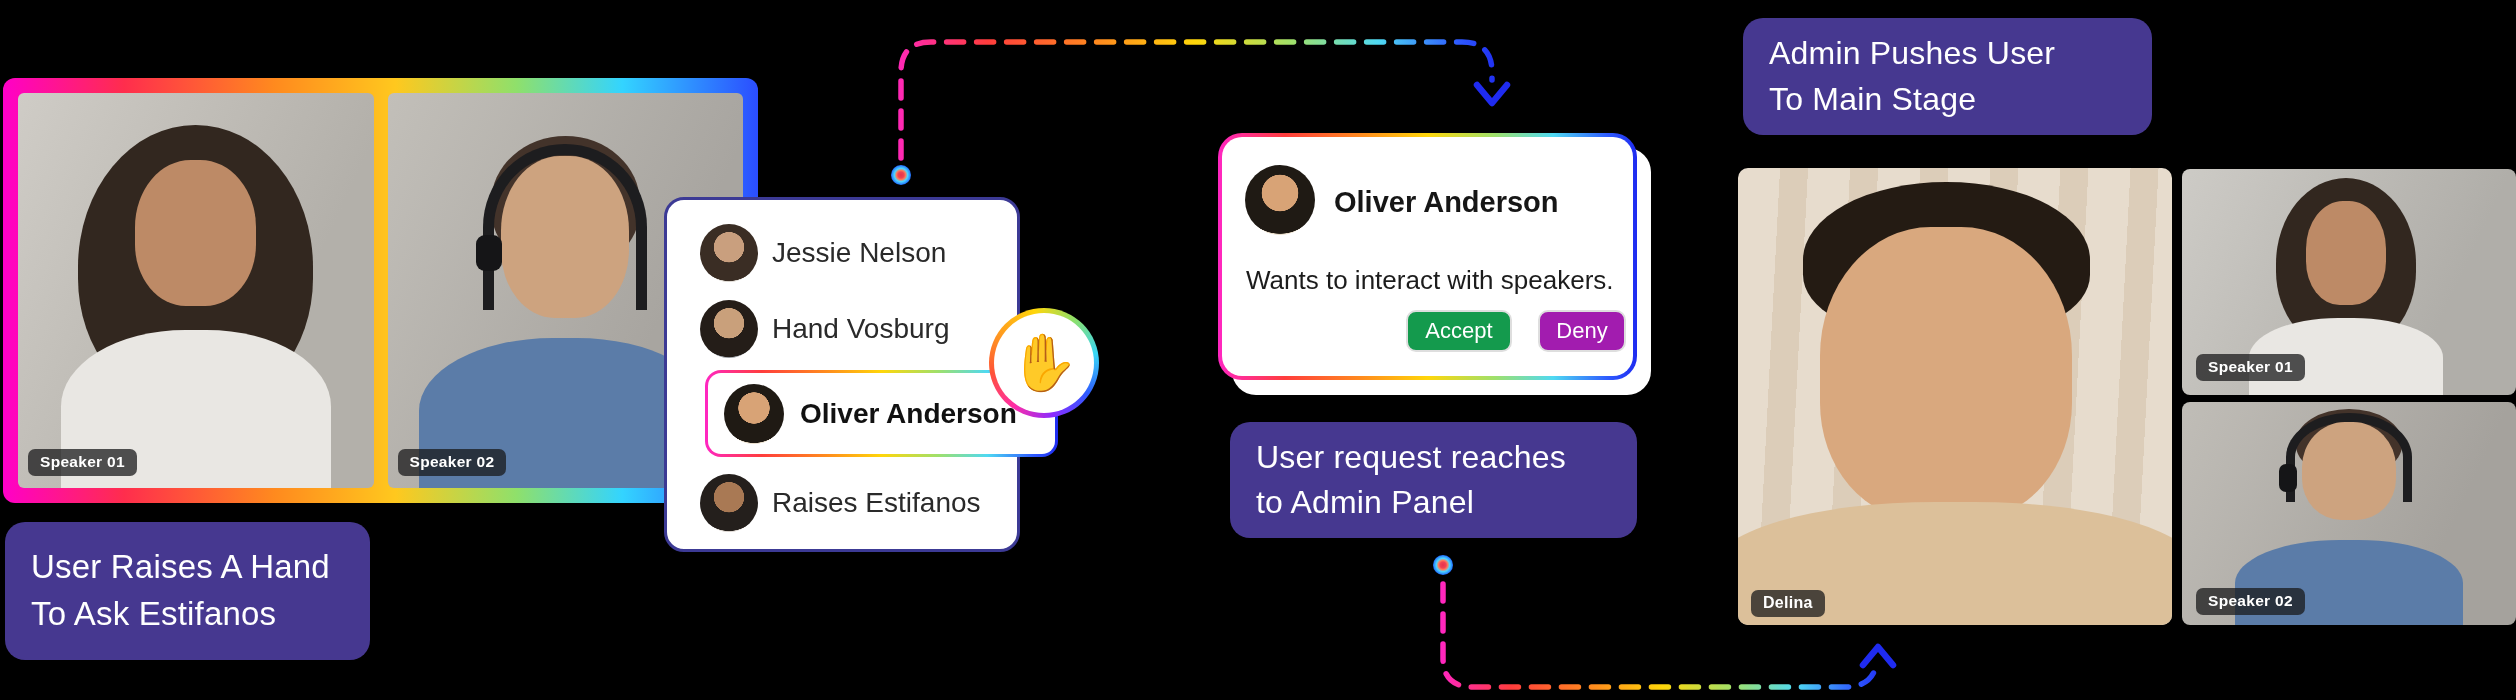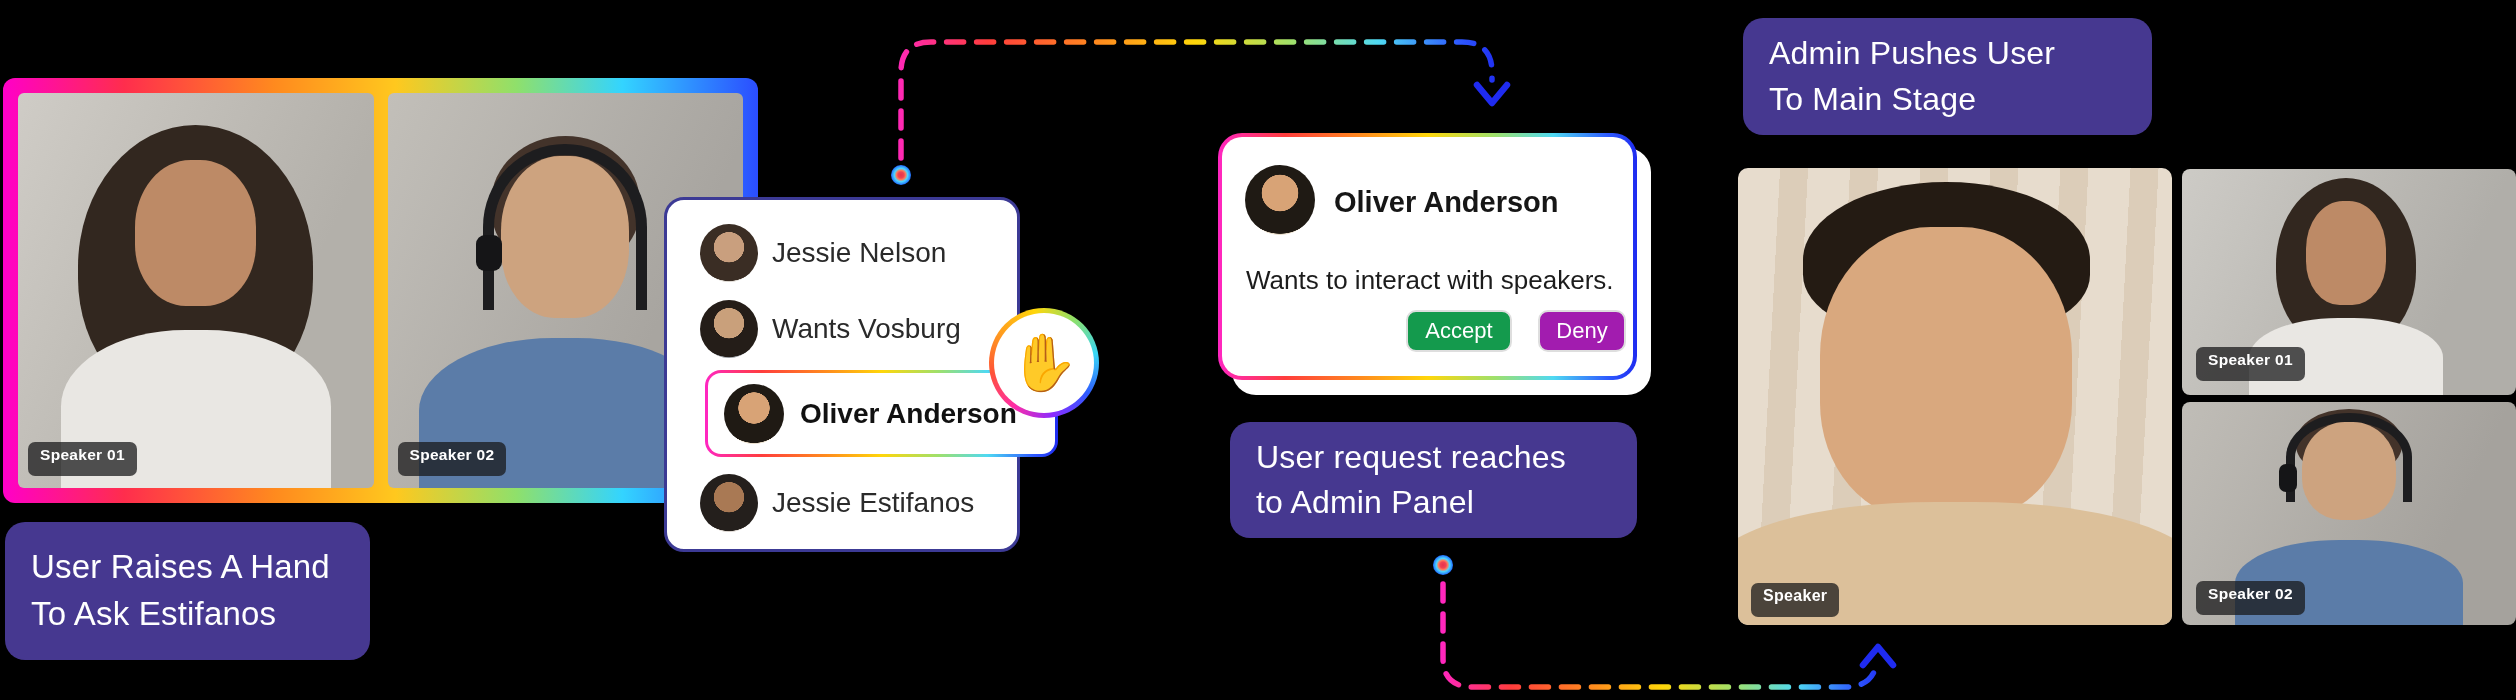--- a/index.html
+++ b/index.html
@@ -19,21 +19,21 @@
   .abs { position:absolute; }
   .caption{
     background:var(--purple); color:#fff; border-radius:20px;
     display:flex; flex-direction:column; justify-content:center;
     padding-left:26px; line-height:1.42; letter-spacing:.2px;
   }
   .caption .cline{ white-space:nowrap; }
   .tag{
     position:absolute; background:rgba(24,24,26,.74); color:#fff;
     border-radius:7px; font-size:15.5px; font-weight:700;
-    padding:4px 12px 12px; letter-spacing:.3px; white-space:nowrap;
+    padding:4px 12px 5px; letter-spacing:.3px; white-space:nowrap;
   }
 
   
   #stage-frame{
     left:3px; top:78px; width:755px; height:425px; border-radius:12px;
     background:linear-gradient(90deg,#ff00c8 0%,#ff2d4d 16%,#ff8a1e 36%,#ffc81e 52%,#8fe06b 68%,#33d4ff 82%,#2b4dff 100%);
     padding:15px; display:flex; gap:14px;
   }
   .stage-tile{ position:relative; flex:1 1 0; border-radius:6px; overflow:hidden; }
   .stage-tile .tag{ left:10px; bottom:12px; }
@@ -177,25 +177,25 @@
   <span class="cline">To Ask Estifanos</span>
 </div>
 
 <div class="abs" id="panel">
   <div class="prow" id="row-jessie">
     <span class="avatar av-jessie"></span>
     <span class="pname">Jessie Nelson</span>
   </div>
   <div class="prow" id="row-drew">
     <span class="avatar av-drew"></span>
-    <span class="pname">Wants Vosburg</span>
+    <span class="pname">Hand Vosburg</span>
   </div>
   <div class="prow" id="row-delina">
     <span class="avatar av-delina"></span>
-    <span class="pname">Jessie Estifanos</span>
+    <span class="pname">Raises Estifanos</span>
   </div>
 </div>
 
 <div class="abs" id="row-oliver-wrap">
   <div id="row-oliver-in">
     <span class="avatar av-oliver"></span>
     <span class="pname">Oliver Anderson</span>
   </div>
 </div>
 
@@ -225,21 +225,21 @@
   <span class="cline">Admin Pushes User</span>
   <span class="cline">To Main Stage</span>
 </div>
 
 <div class="abs" id="main-video">
   <div class="person">
     <div class="hair"></div>
     <div class="head"></div>
     <div class="torso"></div>
   </div>
-  <span class="tag">Speaker</span>
+  <span class="tag">Delina</span>
 </div>
 
 <div class="abs" id="side-sp1">
   <div class="person">
     <div class="hair"></div>
     <div class="head"></div>
     <div class="torso"></div>
   </div>
   <span class="tag">Speaker 01</span>
 </div>

